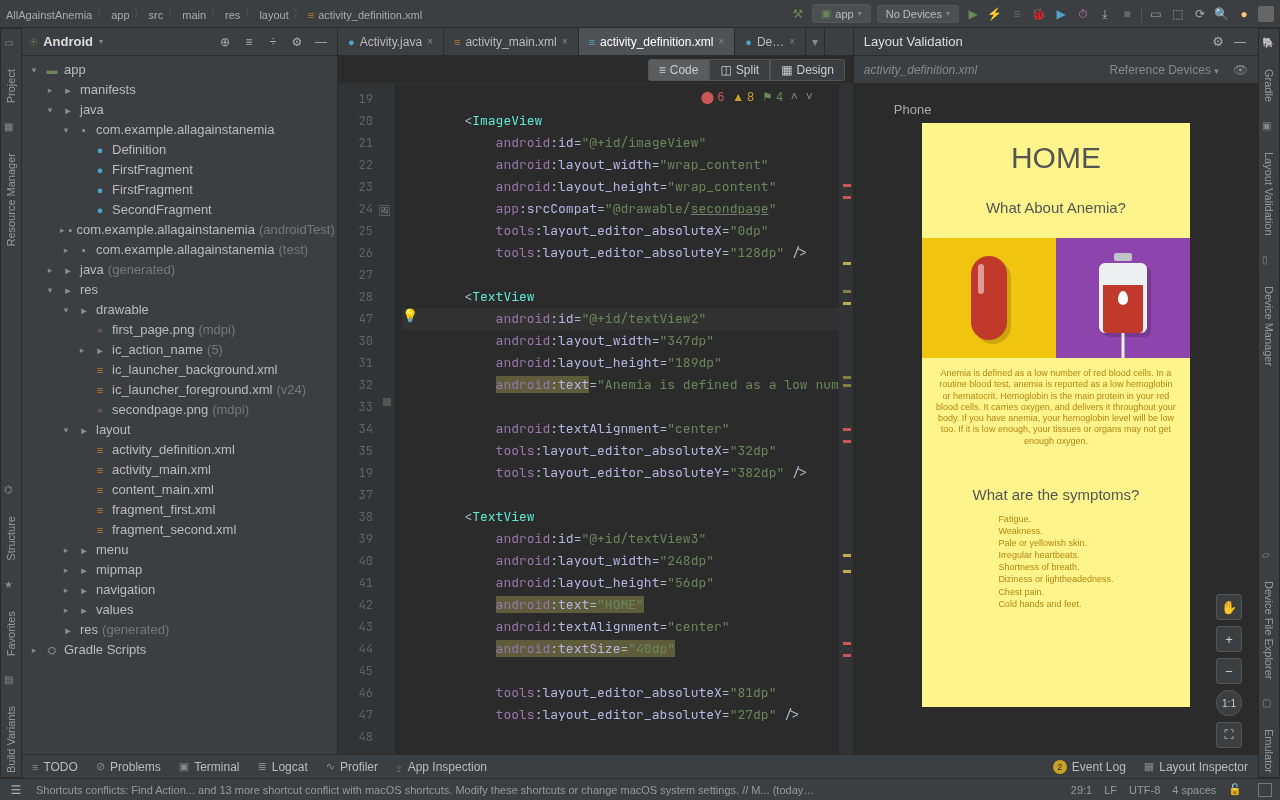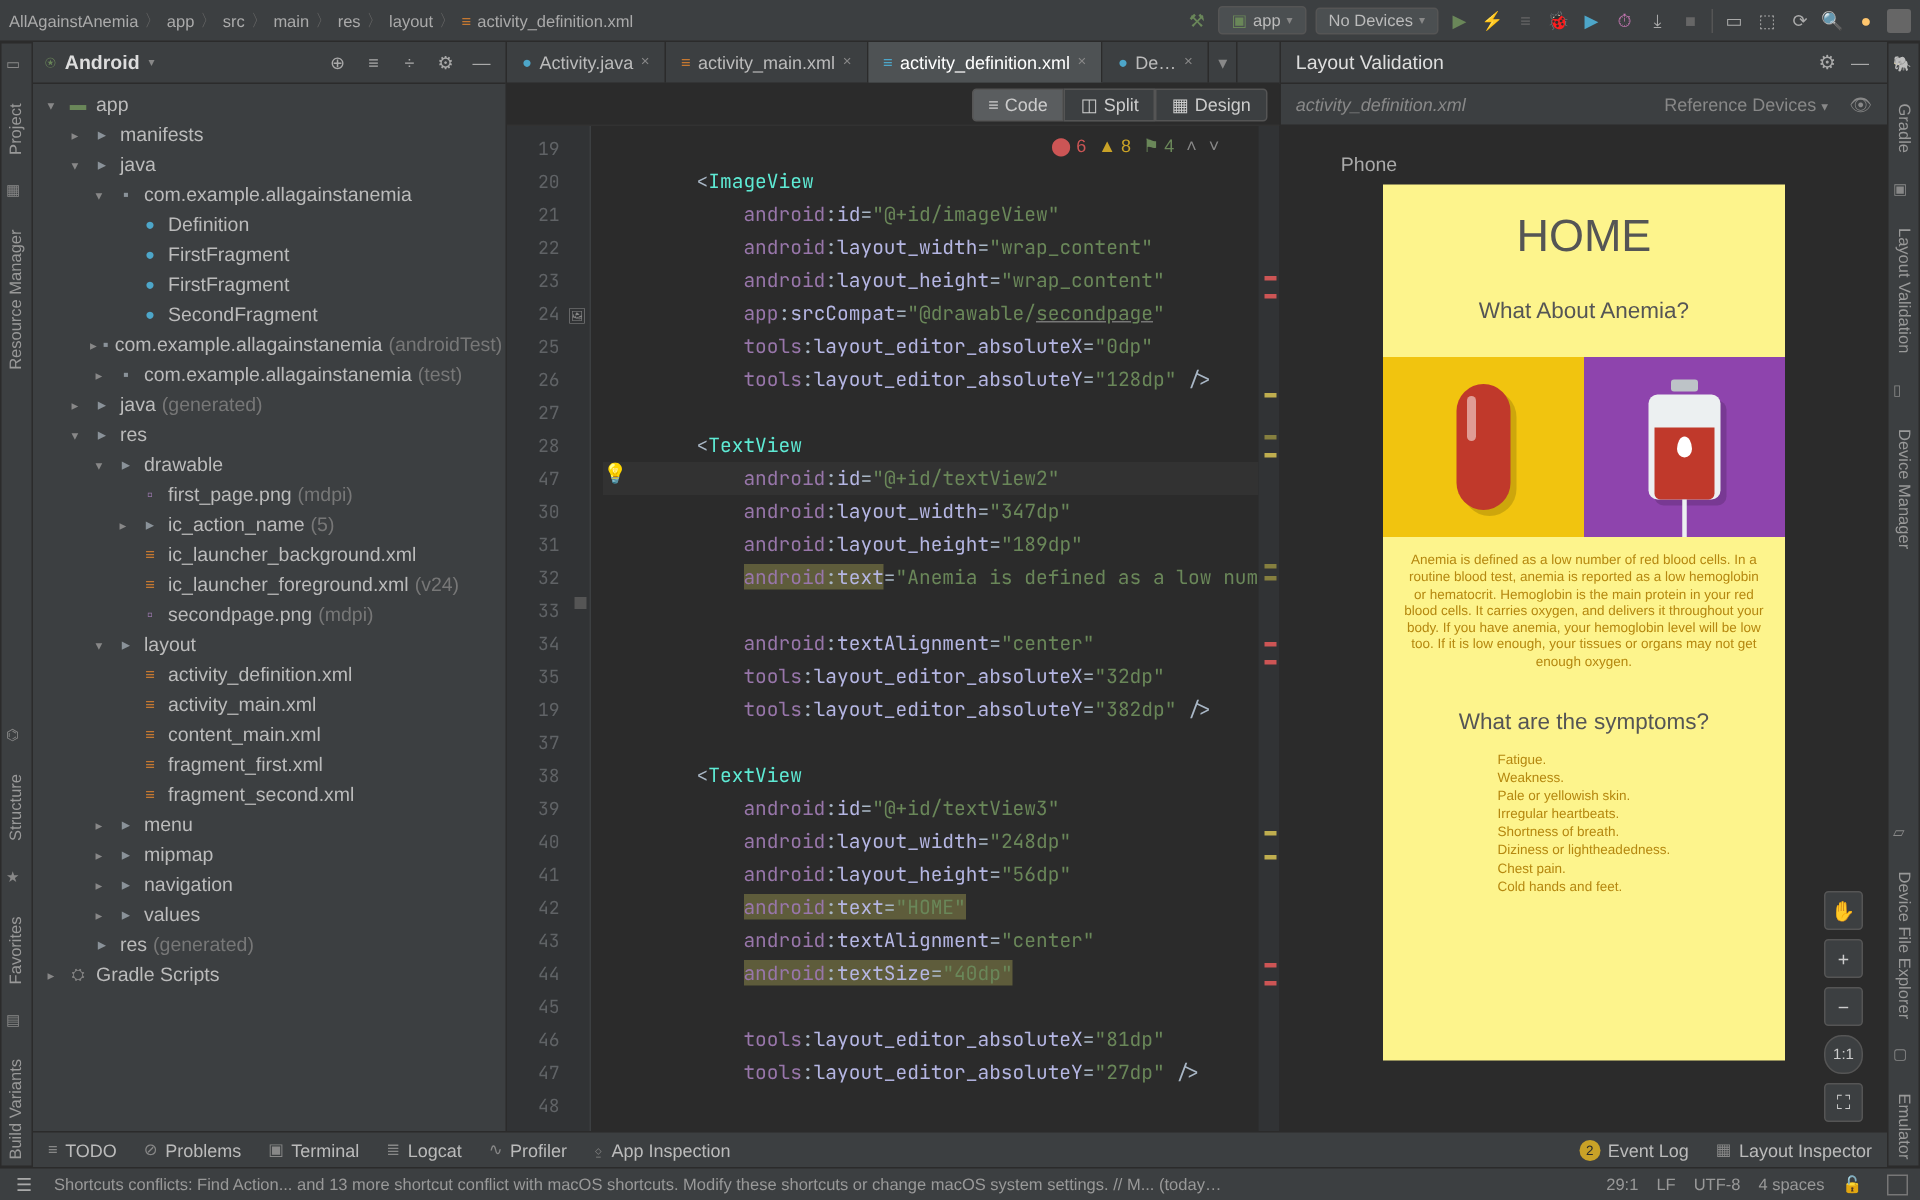--- a/index.html
+++ b/index.html
@@ -507,21 +507,21 @@
           <div class="img-cell cell1">
               <div class="pill-shape"></div>
             </div>
           <div class="img-cell cell2">
               <div class="bloodbag">
                 <div class="fluid"></div>
               </div>
             </div>
         </div>
         <div class="para">Anemia is defined as a low number of red blood cells. In a routine blood test, anemia is reported as a low hemoglobin or hematocrit. Hemoglobin is the main protein in your red blood cells. It carries oxygen, and delivers it throughout your body. If you have anemia, your hemoglobin level will be low too. If it is low enough, your tissues or organs may not get enough oxygen.</div>
-        <h2 style="margin-top:16px;">What are the symptoms?</h2>
+        <h2 style="margin-top:29px;">What are the symptoms?</h2>
         <div class="symp" id="symp">Fatigue.<br>Weakness.<br>Pale or yellowish skin.<br>Irregular heartbeats.<br>Shortness of breath.<br>Diziness or lightheadedness.<br>Chest pain.<br>Cold hands and feet.</div>
       </div>
       <div class="zoom-ctrl">
         <div>✋</div>
         <div>+</div>
         <div>−</div>
         <div style="font-size:10px;border-radius:12px;">1:1</div>
         <div>⛶</div>
       </div>
     </div>

